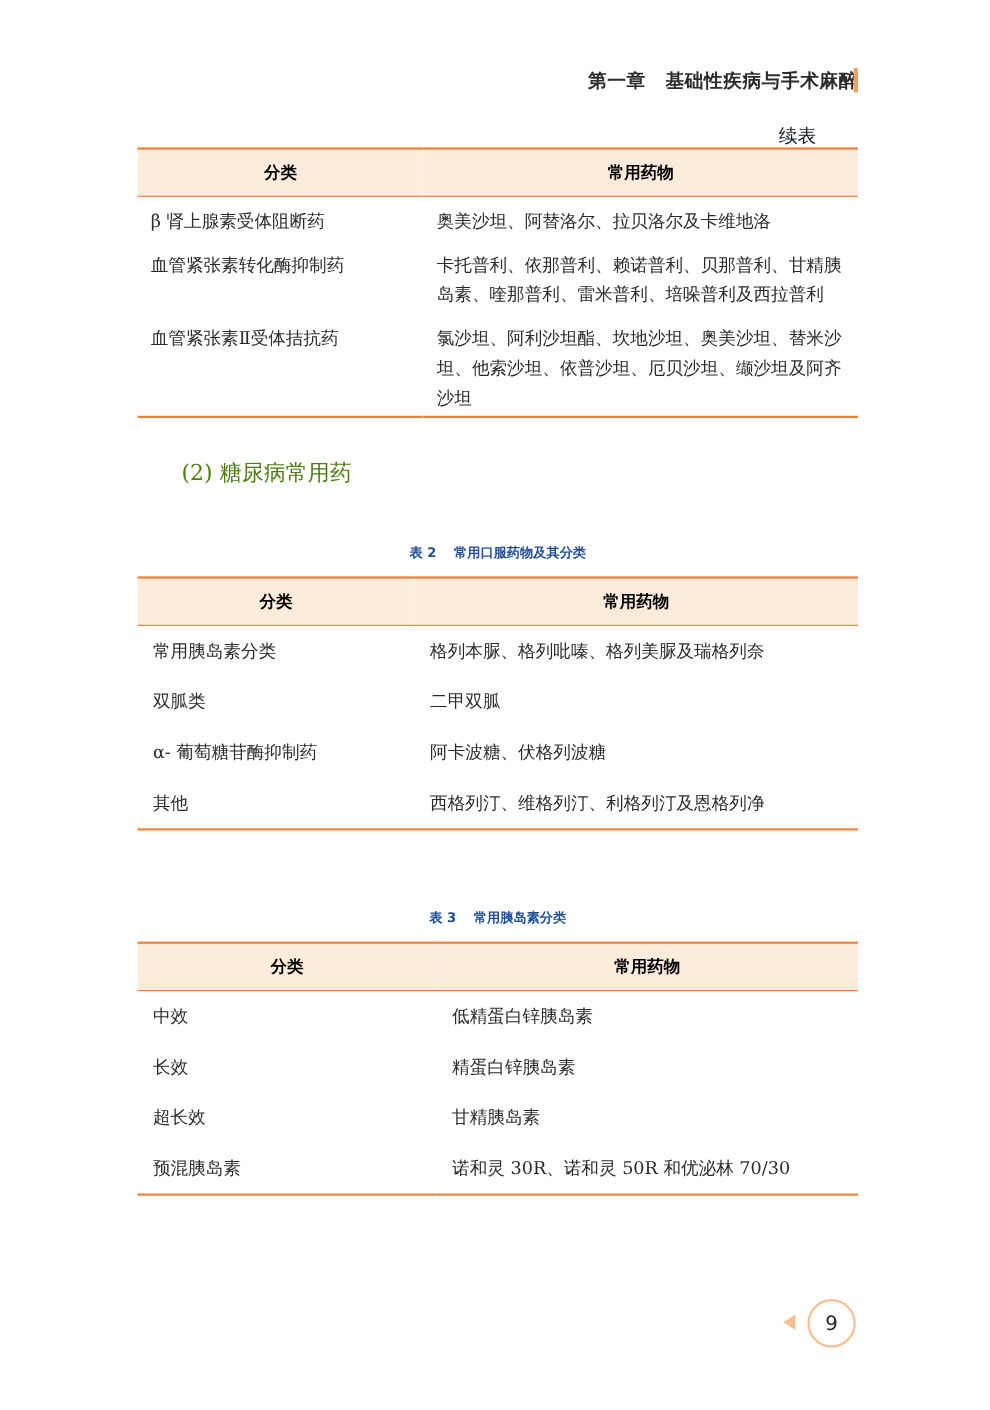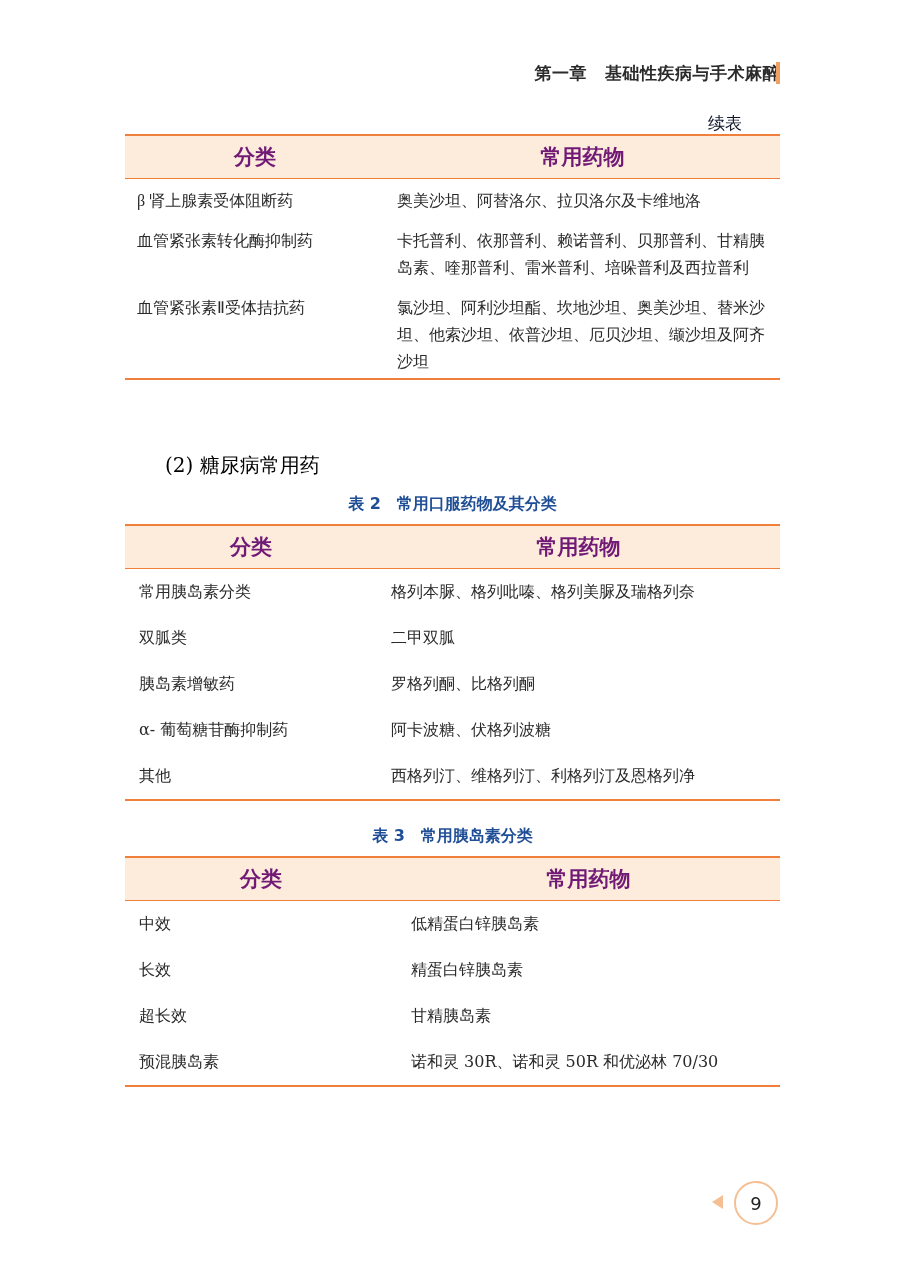--- a/index.html
+++ b/index.html
@@ -25,40 +25,40 @@
     table.drug {
       position: absolute; left: 125px; width: 655px;
       border-collapse: collapse;
       border-top: 2px solid #ef7f3a;
       border-bottom: 2px solid #ef7f3a;
       font-size: 16px;
     }
     table.drug thead th {
       background: #fdebdc;
       font-family: "DejaVu Sans", "Liberation Sans", sans-serif;
-      font-weight: bold; font-size: 21px; color: #701a75;
+      font-weight: bold; font-size: 15px; color: #000000;
       height: 42px; padding: 0;
       border-bottom: 1px solid #ef7f3a;
     }
     table.drug td {
       vertical-align: top; padding: 0 0 0 12px; line-height: 27px; color: #2a2a2a;
     }
     #t1 { top: 134px; }
     #t1 td { padding-top: 8px; padding-bottom: 5px; }
-    #t1 td.c1 { width: 248px; font-family: Liberation Serif, serif; }
+    #t1 td.c1 { width: 248px; }
     #t1 td.c2 { padding-right: 10px; }
     #t1 tbody tr:last-child td { padding-bottom: 3px; }
     .section-heading {
-      position: absolute; top: 452px; left: 165px;
-      font-size: 20px; color: #000000;
+      position: absolute; top: 416px; left: 165px;
+      font-size: 20px; color: #4d7c0f;
     }
     .table-caption {
       position: absolute; left: 125px; width: 655px; text-align: center;
       font-family: "DejaVu Sans", "Liberation Sans", sans-serif;
-      font-weight: bold; font-size: 16px; color: #1f4e96;
+      font-weight: bold; font-size: 12px; color: #1f4e96;
     }
     .table-caption .num { margin-right: 16px; }
     #cap2 { top: 494px; }
     #cap3 { top: 826px; }
     #t2 { top: 524px; }
     #t2 td { height: 46px; line-height: 46px; padding-left: 14px; }
     #t2 td.c1 { width: 238px; }
     #t3 { top: 856px; }
     #t3 td { height: 46px; line-height: 46px; padding-left: 14px; }
     #t3 td.c1 { width: 258px; }
@@ -124,24 +124,20 @@
   <tbody>
     <tr>
       <td class="c1">常用胰岛素分类</td>
       <td>格列本脲、格列吡嗪、格列美脲及瑞格列奈</td>
     </tr>
     <tr>
       <td class="c1">双胍类</td>
       <td>二甲双胍</td>
     </tr>
     <tr>
-      <td class="c1">胰岛素增敏药</td>
-      <td>罗格列酮、比格列酮</td>
-    </tr>
-    <tr>
       <td class="c1">α- 葡萄糖苷酶抑制药</td>
       <td>阿卡波糖、伏格列波糖</td>
     </tr>
     <tr>
       <td class="c1">其他</td>
       <td>西格列汀、维格列汀、利格列汀及恩格列净</td>
     </tr>
   </tbody>
 </table>
 

